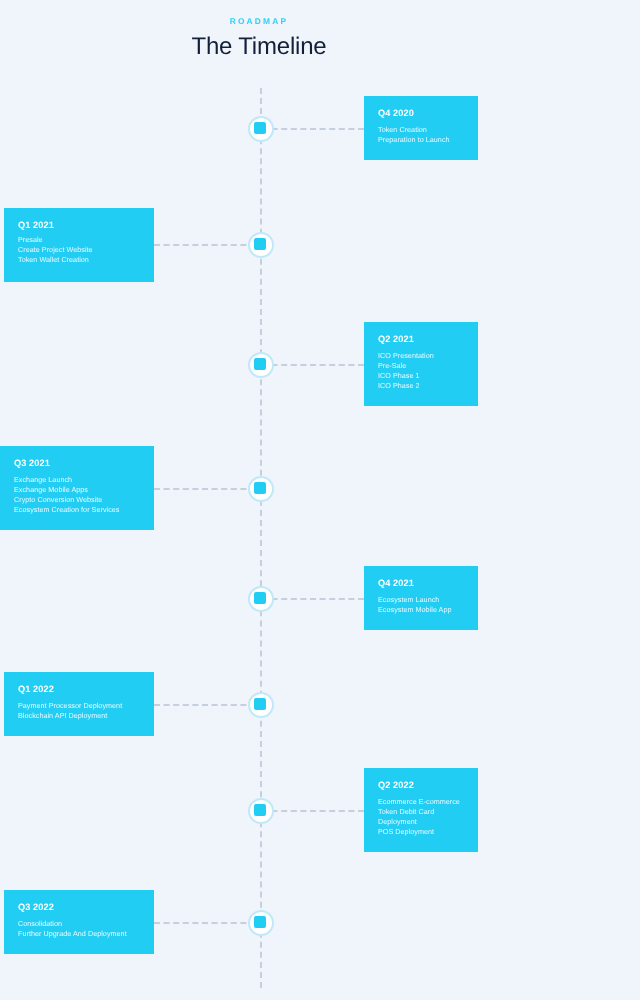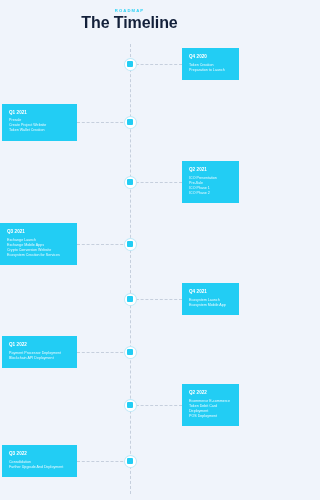--- a/index.html
+++ b/index.html
@@ -24,22 +24,22 @@
   }
   .eyebrow {
     font-size: 4.2px;
     letter-spacing: 1.1px;
     font-weight: bold;
     color: #2ad2f5;
     text-transform: uppercase;
     line-height: 6px;
   }
   .title {
-    font-size: 16px;
-    font-weight: bold;
+    font-size: 12px;
+    font-weight: normal;
     color: #13203a;
     line-height: 14px;
     margin-top: 2px;
     letter-spacing: -0.1px;
   }
 
   .timeline {
     position: absolute;
     top: 40px;
     left: 0;

